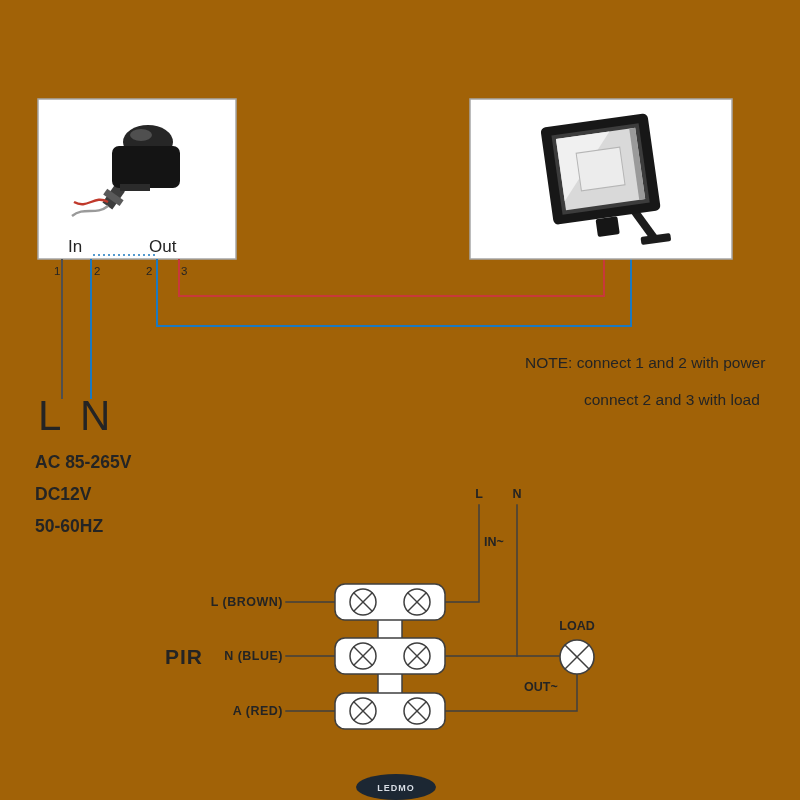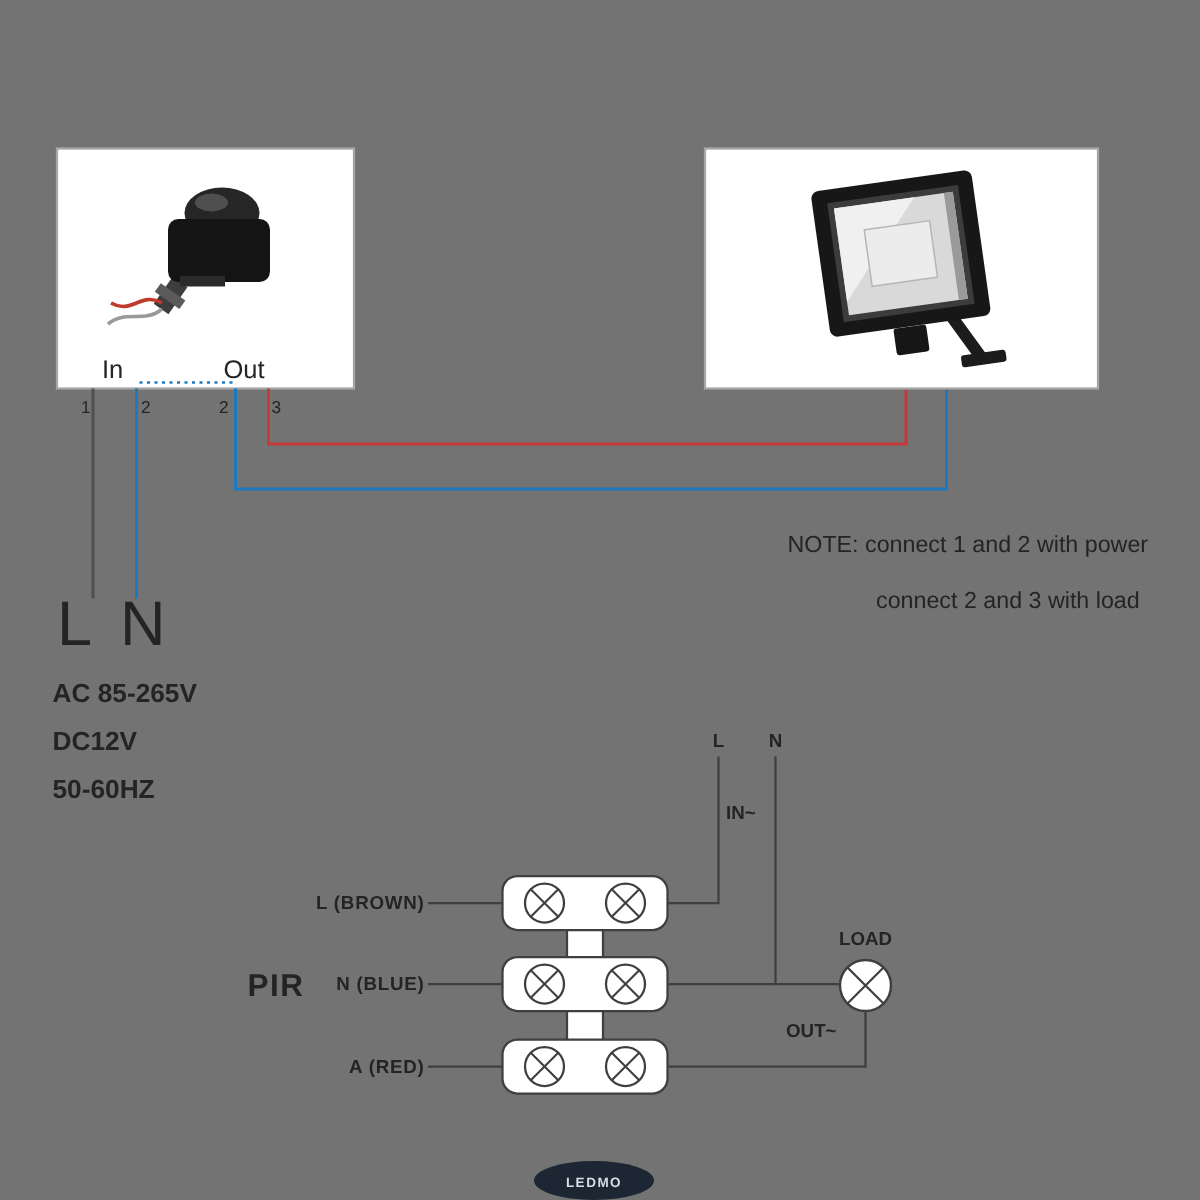--- a/index.html
+++ b/index.html
@@ -1,16 +1,16 @@
 <!DOCTYPE html>
 <html><head>
 <meta charset="utf-8">
 <style>
   html,body{margin:0;padding:0;background:#ffffff;}
-  .page{position:relative;width:800px;height:800px;background:#737373;overflow:hidden;
+  .page{position:relative;width:800px;height:800px;background:#a16207;overflow:hidden;
         font-family:"Liberation Sans","DejaVu Sans",sans-serif;}
   svg{position:absolute;left:0;top:0;}
   svg text{font-family:"Liberation Sans","DejaVu Sans",sans-serif;fill:#242424;}
   .num{font-size:11.5px;}
   .inout{font-size:17px;}
   .big{font-size:42px;}
   .spec{font-size:17.5px;font-weight:bold;}
   .note{font-size:15.5px;}
   .small-bold{font-size:12.5px;font-weight:bold;}
   .row-label{font-size:12.5px;font-weight:bold;letter-spacing:.5px;}

